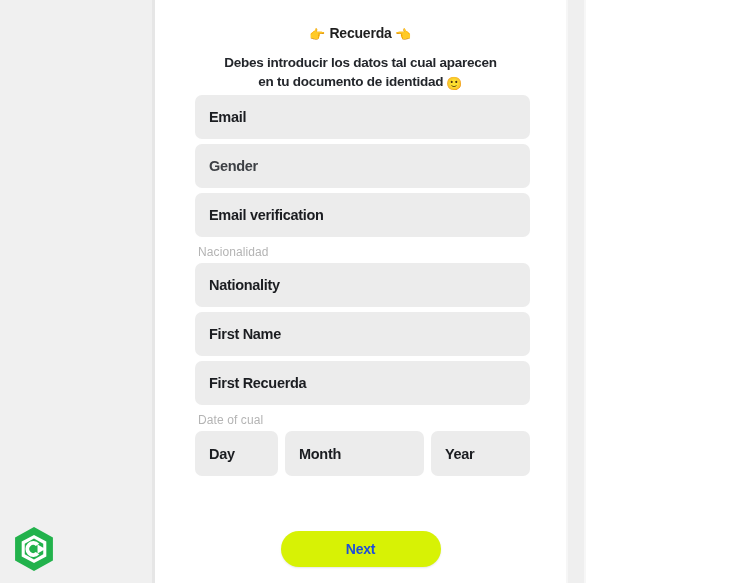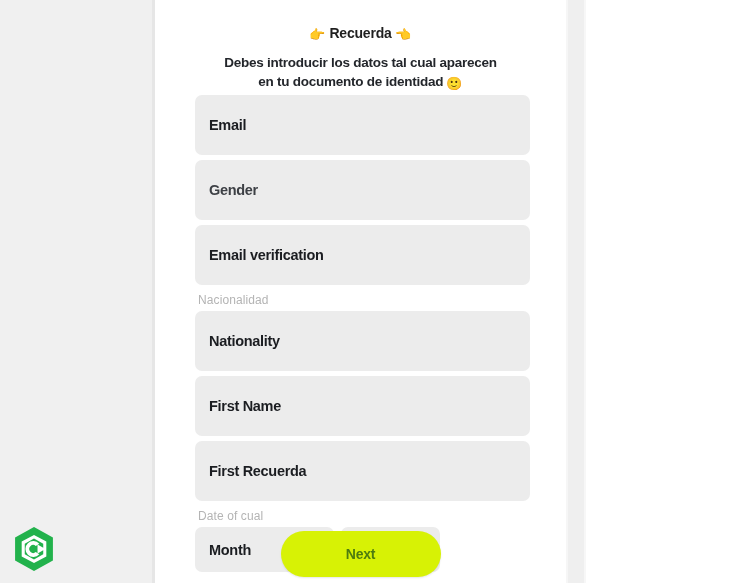--- a/index.html
+++ b/index.html
@@ -112,21 +112,21 @@
   .form {
     position: absolute;
     left: 40px;
     top: 79px;
     width: 335px;
   }
 
   .field {
     position: relative;
     width: 335px;
-    height: 60px;
+    height: 44px;
     background: #ececec;
     border-radius: 7px;
     box-sizing: border-box;
     margin-bottom: 5px;
     display: flex;
     align-items: center;
   }
   .field .field-text {
     padding-left: 14px;
     font-size: 14.5px;
@@ -176,28 +176,28 @@
   .next-wrap {
     position: absolute;
     left: 0;
     top: 515px;
     width: 411px;
     display: flex;
     justify-content: center;
   }
   .next-button {
     width: 160px;
-    height: 46px;
+    height: 36px;
     background: #d7f205;
     border: none;
     border-radius: 24px;
     font-family: "Liberation Sans", sans-serif;
     font-size: 14px;
     font-weight: 600;
-    color: #4d7c0f;
+    color: #1d4ed8;
     letter-spacing: -0.2px;
     cursor: pointer;
     display: flex;
     align-items: center;
     justify-content: center;
     box-shadow: 0 1px 2px rgba(0,0,0,0.10);
   }
 
   
   .logo {
@@ -269,20 +269,23 @@
         <span class="field-text">First Name</span>
       </div>
 
       <div class="field">
         <span class="field-text">First Recuerda</span>
       </div>
 
       <div class="group-label">Date of cual</div>
 
       <div class="dob-row">
+        <div class="dob-field dob-day">
+          <span class="field-text">Day</span>
+        </div>
         <div class="dob-field dob-month">
           <span class="field-text">Month</span>
         </div>
         <div class="dob-field dob-year">
           <span class="field-text">Year</span>
         </div>
       </div>
 
     </div>
 

